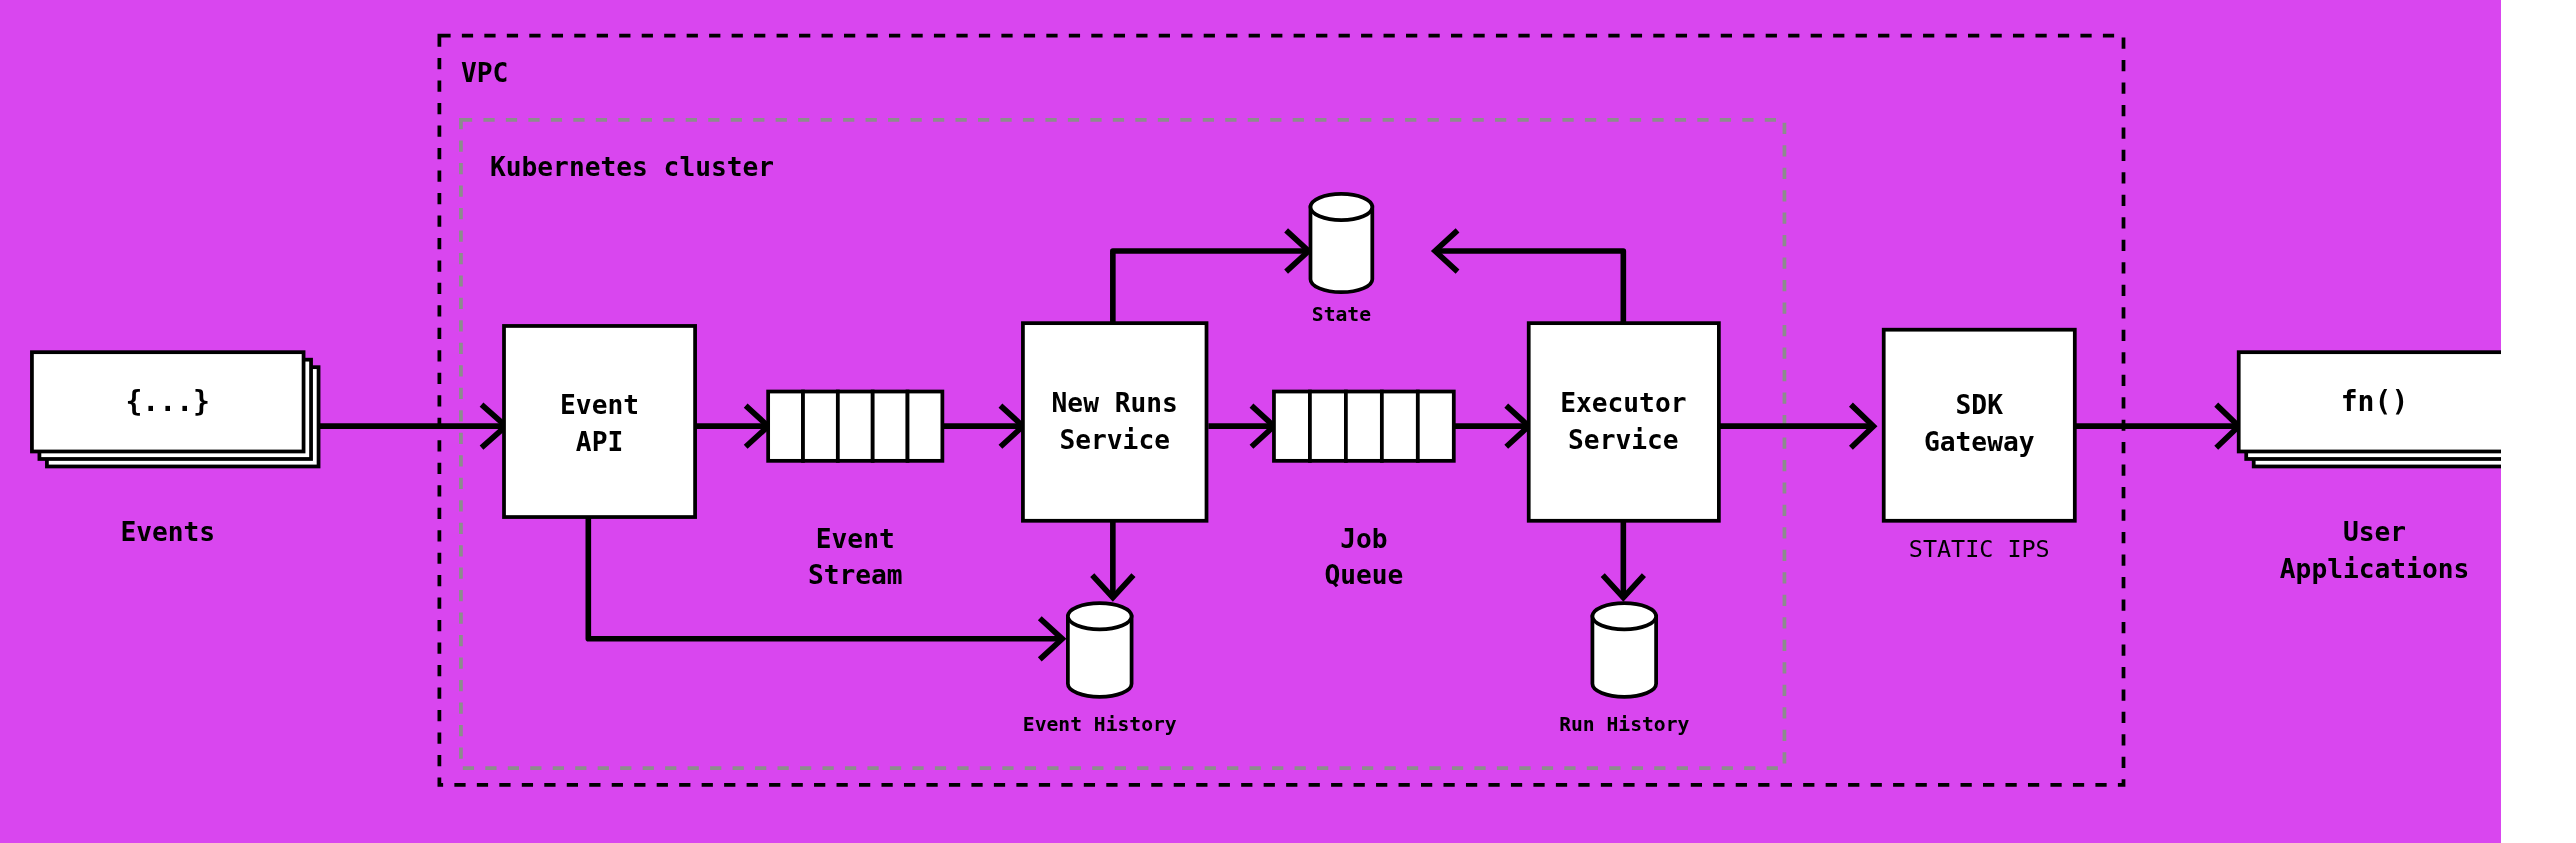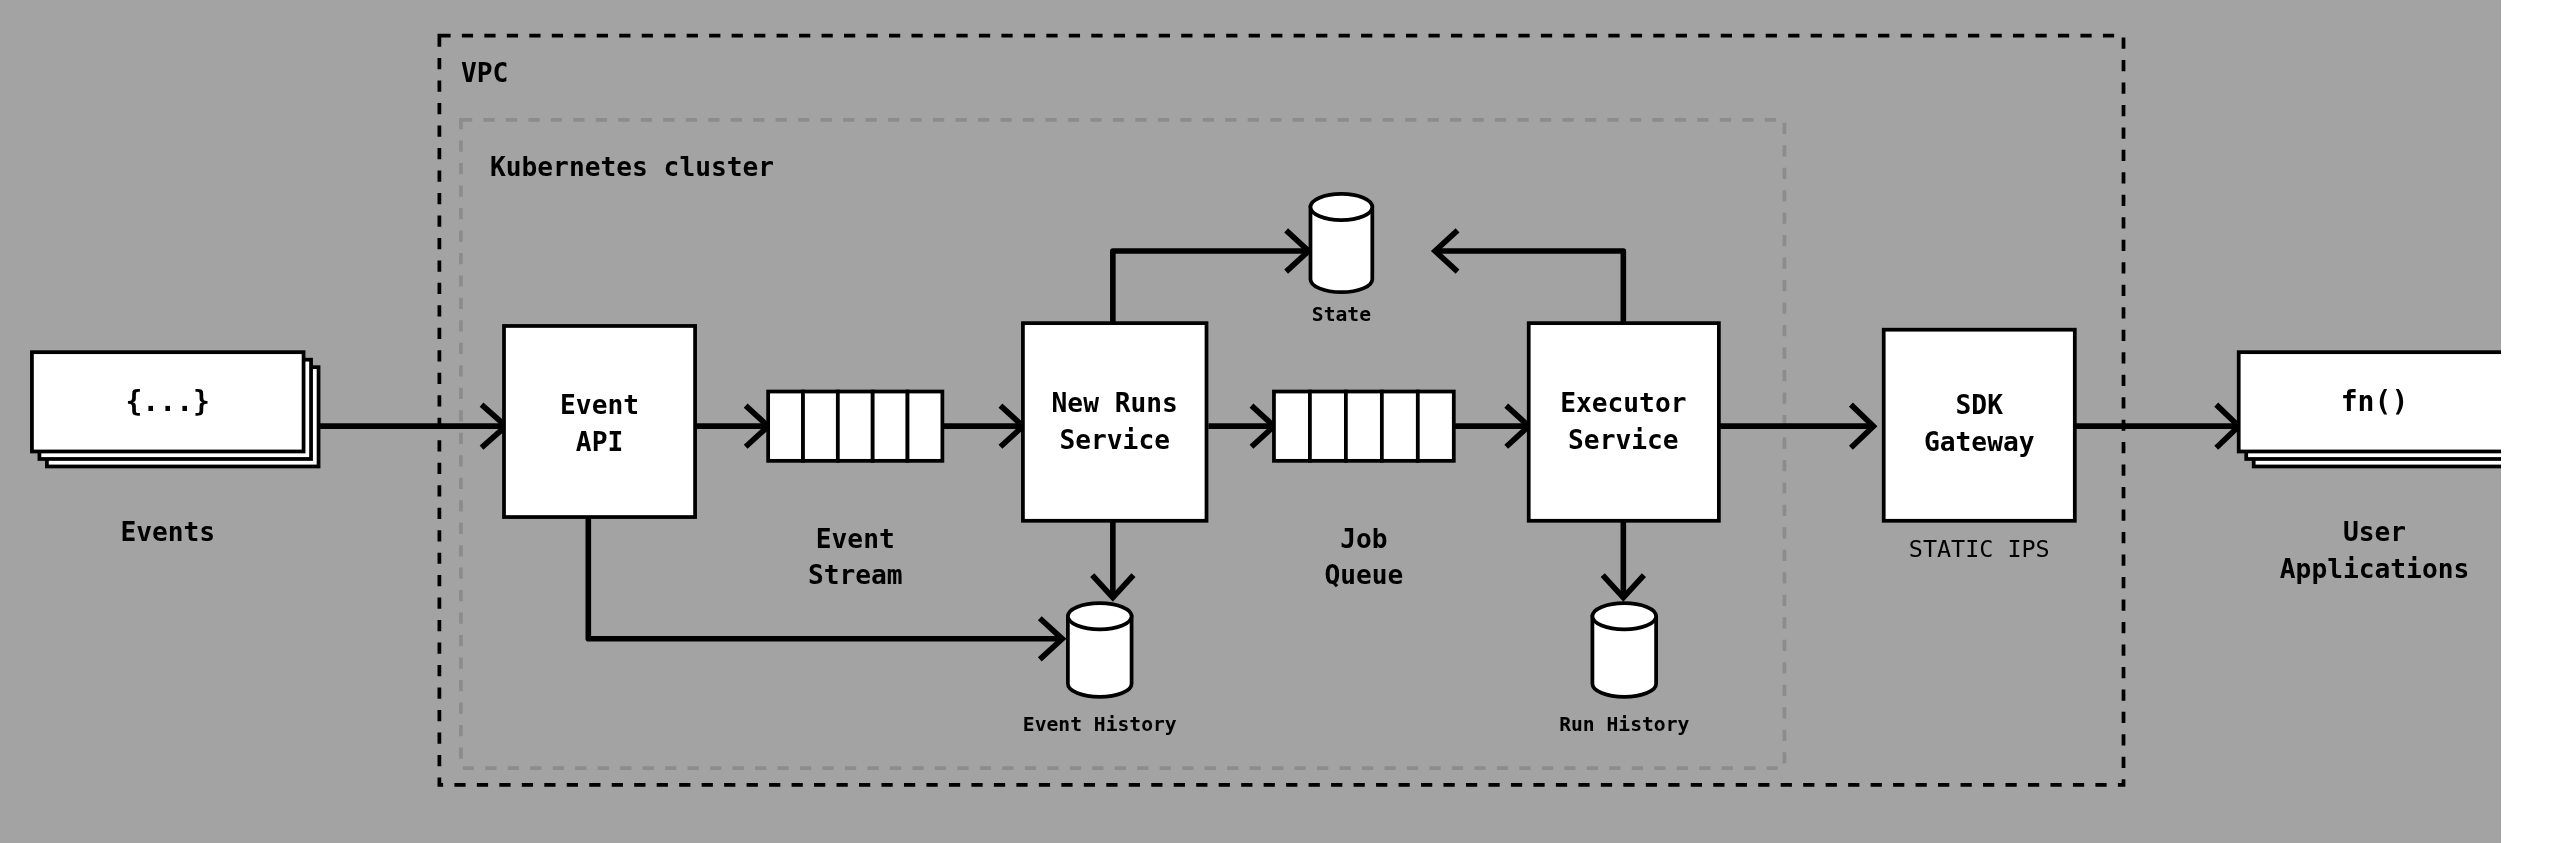--- a/index.html
+++ b/index.html
@@ -4,21 +4,21 @@
 <style>
   html, body {
     margin: 0;
     padding: 0;
     background: #ffffff;
   }
   #canvas {
     position: relative;
     width: 2501px;
     height: 843px;
-    background: #a3a3a3;
+    background: #d946ef;
     font-family: "DejaVu Sans Mono", monospace;
     overflow: hidden;
   }
   svg.diagram {
     position: absolute;
     top: 0;
     left: 0;
     width: 2576px;
     height: 843px;
   }

